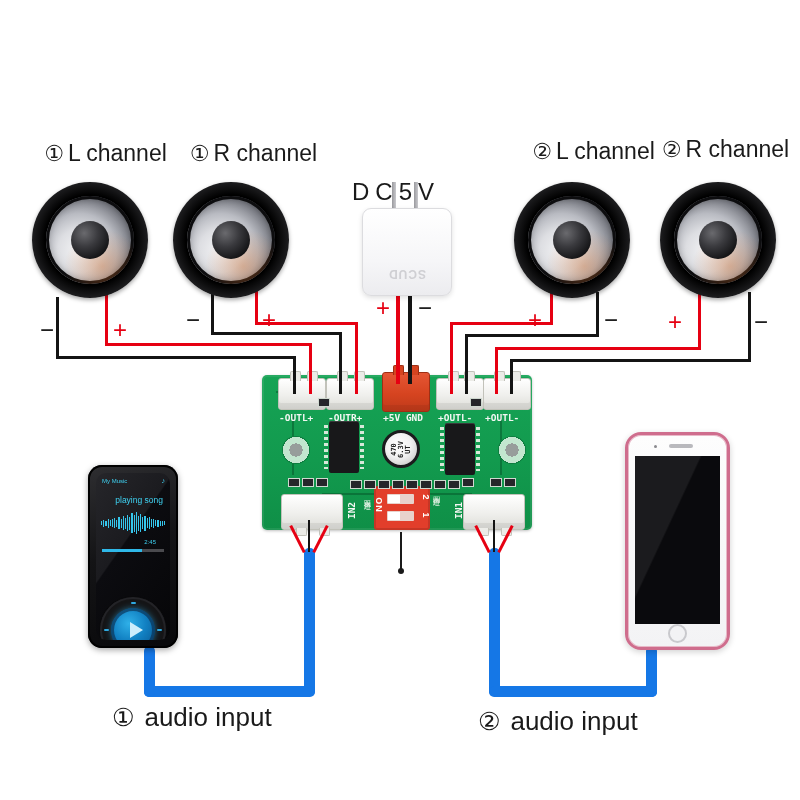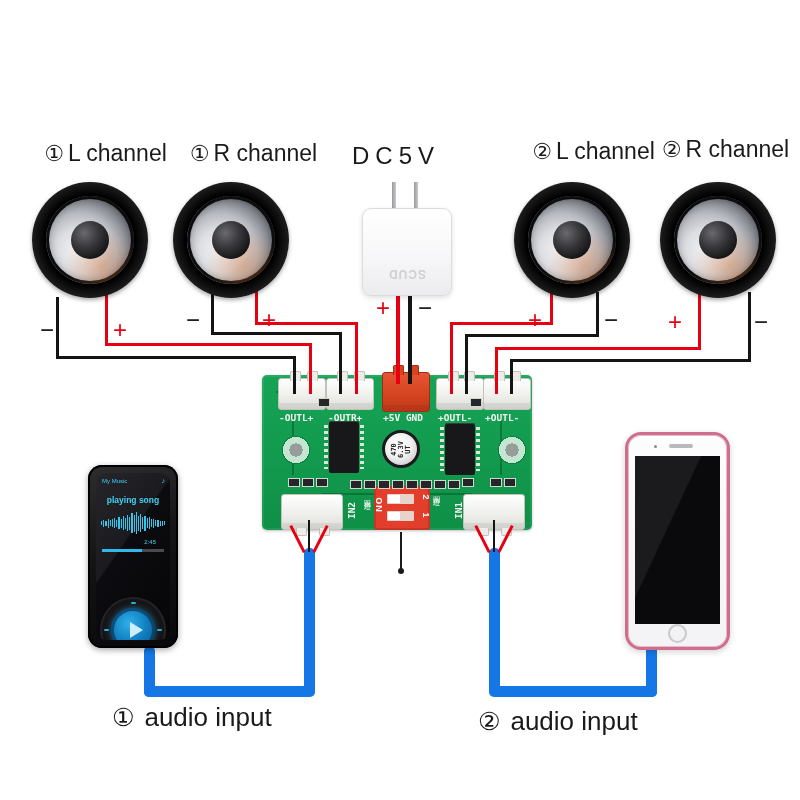--- a/index.html
+++ b/index.html
@@ -4,21 +4,21 @@
 <style>
   html,body{margin:0;padding:0;background:#fff;}
   .stage{position:relative;width:800px;height:800px;background:#fff;overflow:hidden;
          font-family:"Liberation Sans","DejaVu Sans",sans-serif;color:#1a1a1a;}
   .abs{position:absolute;}
 
   
   .chlabel{display:flex;align-items:center;justify-content:center;gap:4px;
            font-size:23px;color:#1a1a1a;white-space:nowrap;z-index:6;}
   .chlabel .num{font-size:22px;}
-  .dc5v{font-size:24px;letter-spacing:6px;font-weight:500;z-index:6;}
+  .dc5v{font-size:24px;letter-spacing:6px;font-weight:500;z-index:6;margin-top:36px;}
 
   
   .speaker{width:116px;height:116px;border-radius:50%;z-index:4;
            background:radial-gradient(circle at 50% 50%, #000 55%, #1c1c1e 70%, #0a0a0a 84%, #2c2c2e 90%, #050505 100%);
            box-shadow:0 2px 4px rgba(0,0,0,.35);}
   .speaker .cone{position:absolute;left:14px;top:14px;right:14px;bottom:14px;border-radius:50%;
            background:radial-gradient(circle at 38% 62%, #f4f4f6 0%, #dddee2 28%, #b9bbc2 48%, #7c7e86 68%, #3f4046 85%, #26272b 100%);
            box-shadow:inset 0 0 0 3px #0d0d0f, inset 0 0 10px rgba(0,0,0,.5);}
   .speaker .glow{position:absolute;left:0;top:0;right:0;bottom:0;border-radius:50%;
            background:radial-gradient(circle at 64% 80%, rgba(214,110,40,.38), rgba(214,110,40,0) 42%);}
@@ -96,21 +96,21 @@
   
   .player{left:88px;top:465px;width:90px;height:183px;border-radius:14px;z-index:4;
        background:linear-gradient(160deg,#2e2e31 0%,#141416 45%,#08080a 100%);
        box-shadow:0 2px 6px rgba(0,0,0,.35), inset 0 0 0 2px #000;}
   .player .screen{position:absolute;left:8px;top:8px;right:8px;bottom:8px;border-radius:10px;
        background:linear-gradient(125deg,#26262a 0%,#1b1b1f 40%,#0c0c10 41%,#060608 100%);
        overflow:hidden;}
   .pcyan{color:#3fd2f2;}
   .player .menu{position:absolute;left:6px;top:5px;font-size:6px;}
   .player .corner{position:absolute;right:5px;top:4px;font-size:7px;color:#3fd2f2;}
-  .player .title{position:absolute;left:0;right:0;top:22px;text-align:center;font-size:8.5px;font-weight:bold;}
+  .player .title{position:absolute;left:0;right:7px;top:22px;text-align:right;font-size:8.5px;}
   .wave{position:absolute;left:5px;top:38px;width:64px;height:24px;display:flex;
         align-items:center;gap:1px;}
   .wave i{display:block;width:1.4px;background:#35c6ec;}
   .player .time{position:absolute;right:14px;top:66px;font-size:6px;}
   .player .progress{position:absolute;left:6px;top:76px;width:62px;height:3px;background:#4a4a4e;}
   .player .progress i{display:block;height:3px;width:65%;background:#2fb8e8;}
   .dpad{position:absolute;left:50%;top:124px;width:66px;height:66px;margin-left:-33px;border-radius:50%;
         background:#151517;box-shadow:inset 0 0 0 2px #232327, 0 0 0 1px #0a0a0c;}
   .dpad .tick{position:absolute;background:#2fa8e0;border-radius:1px;}
   .dpad .ring{position:absolute;left:11px;top:11px;width:44px;height:44px;border-radius:50%;

